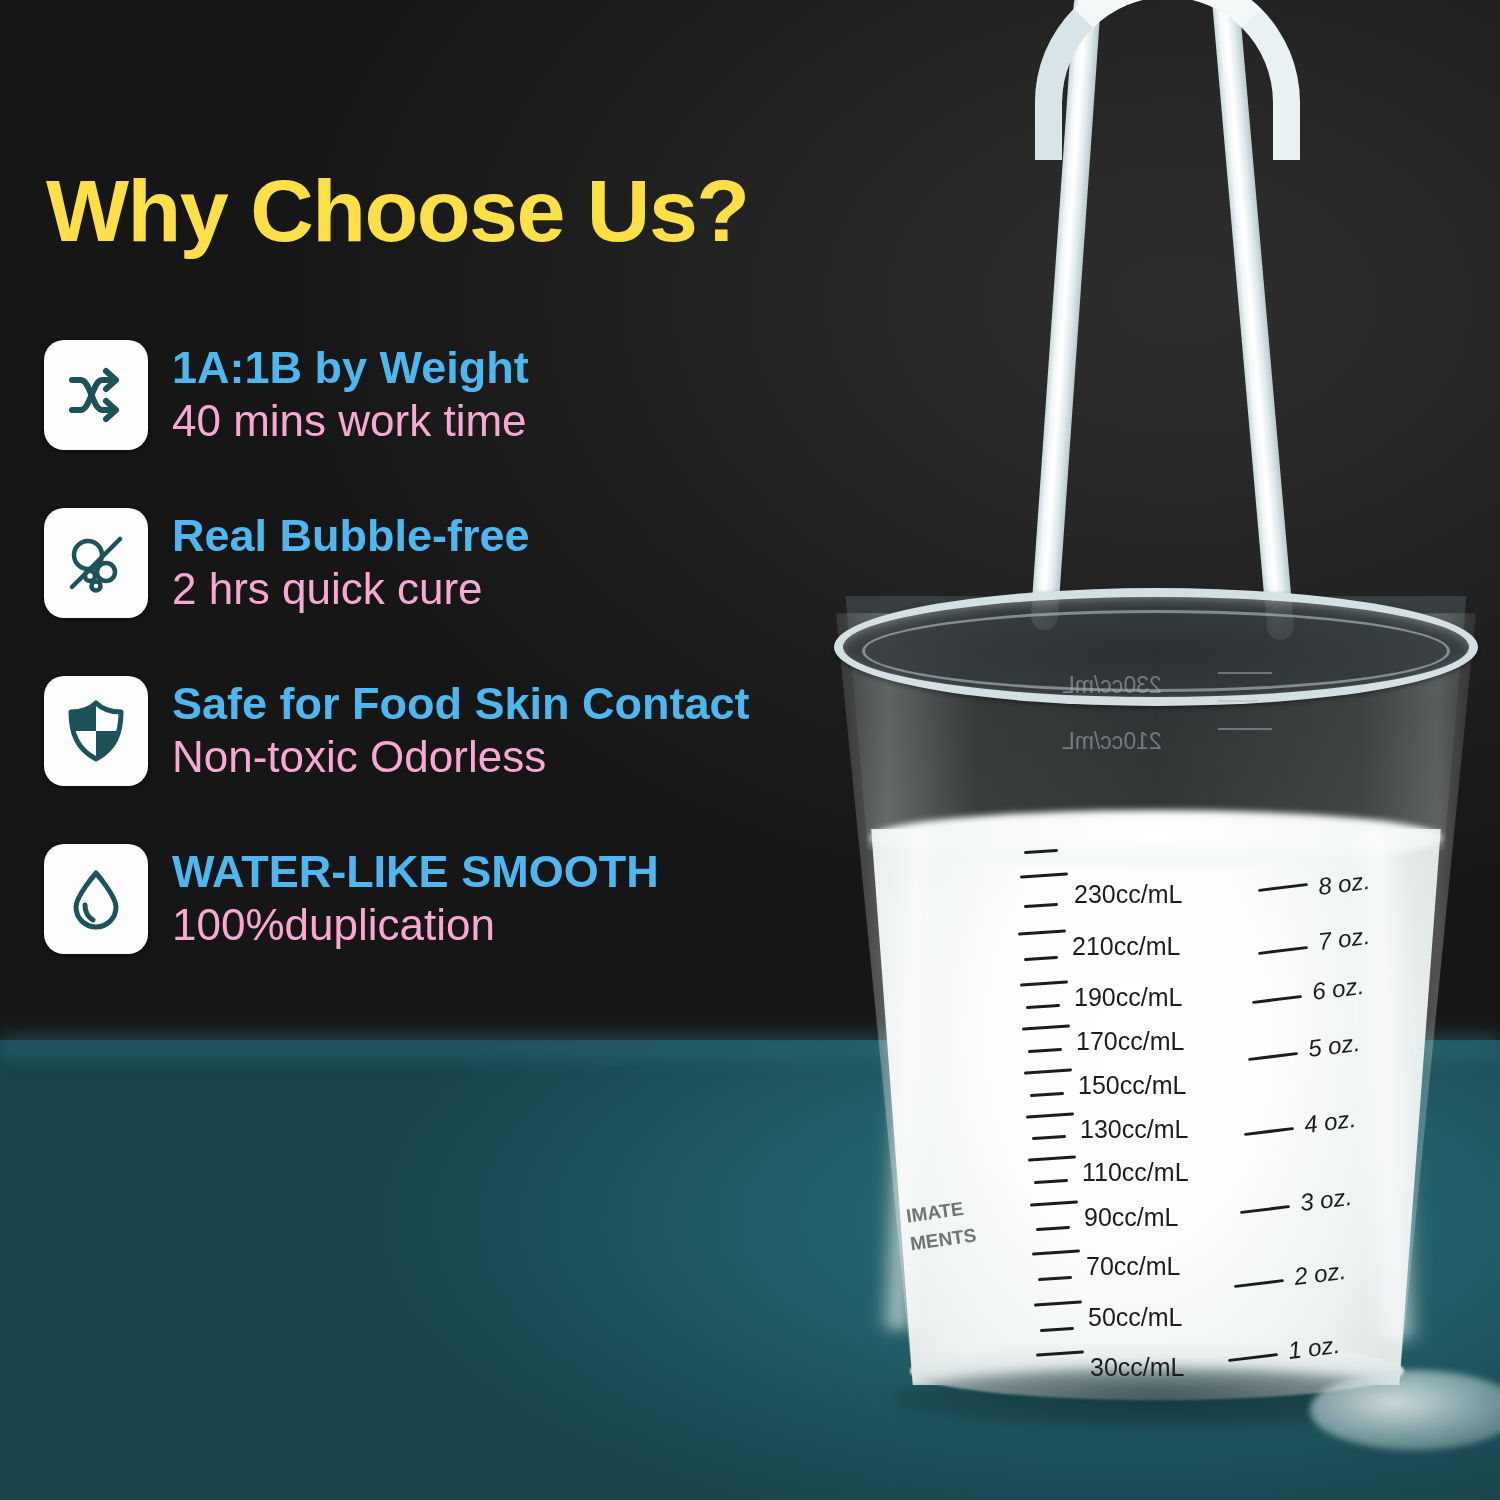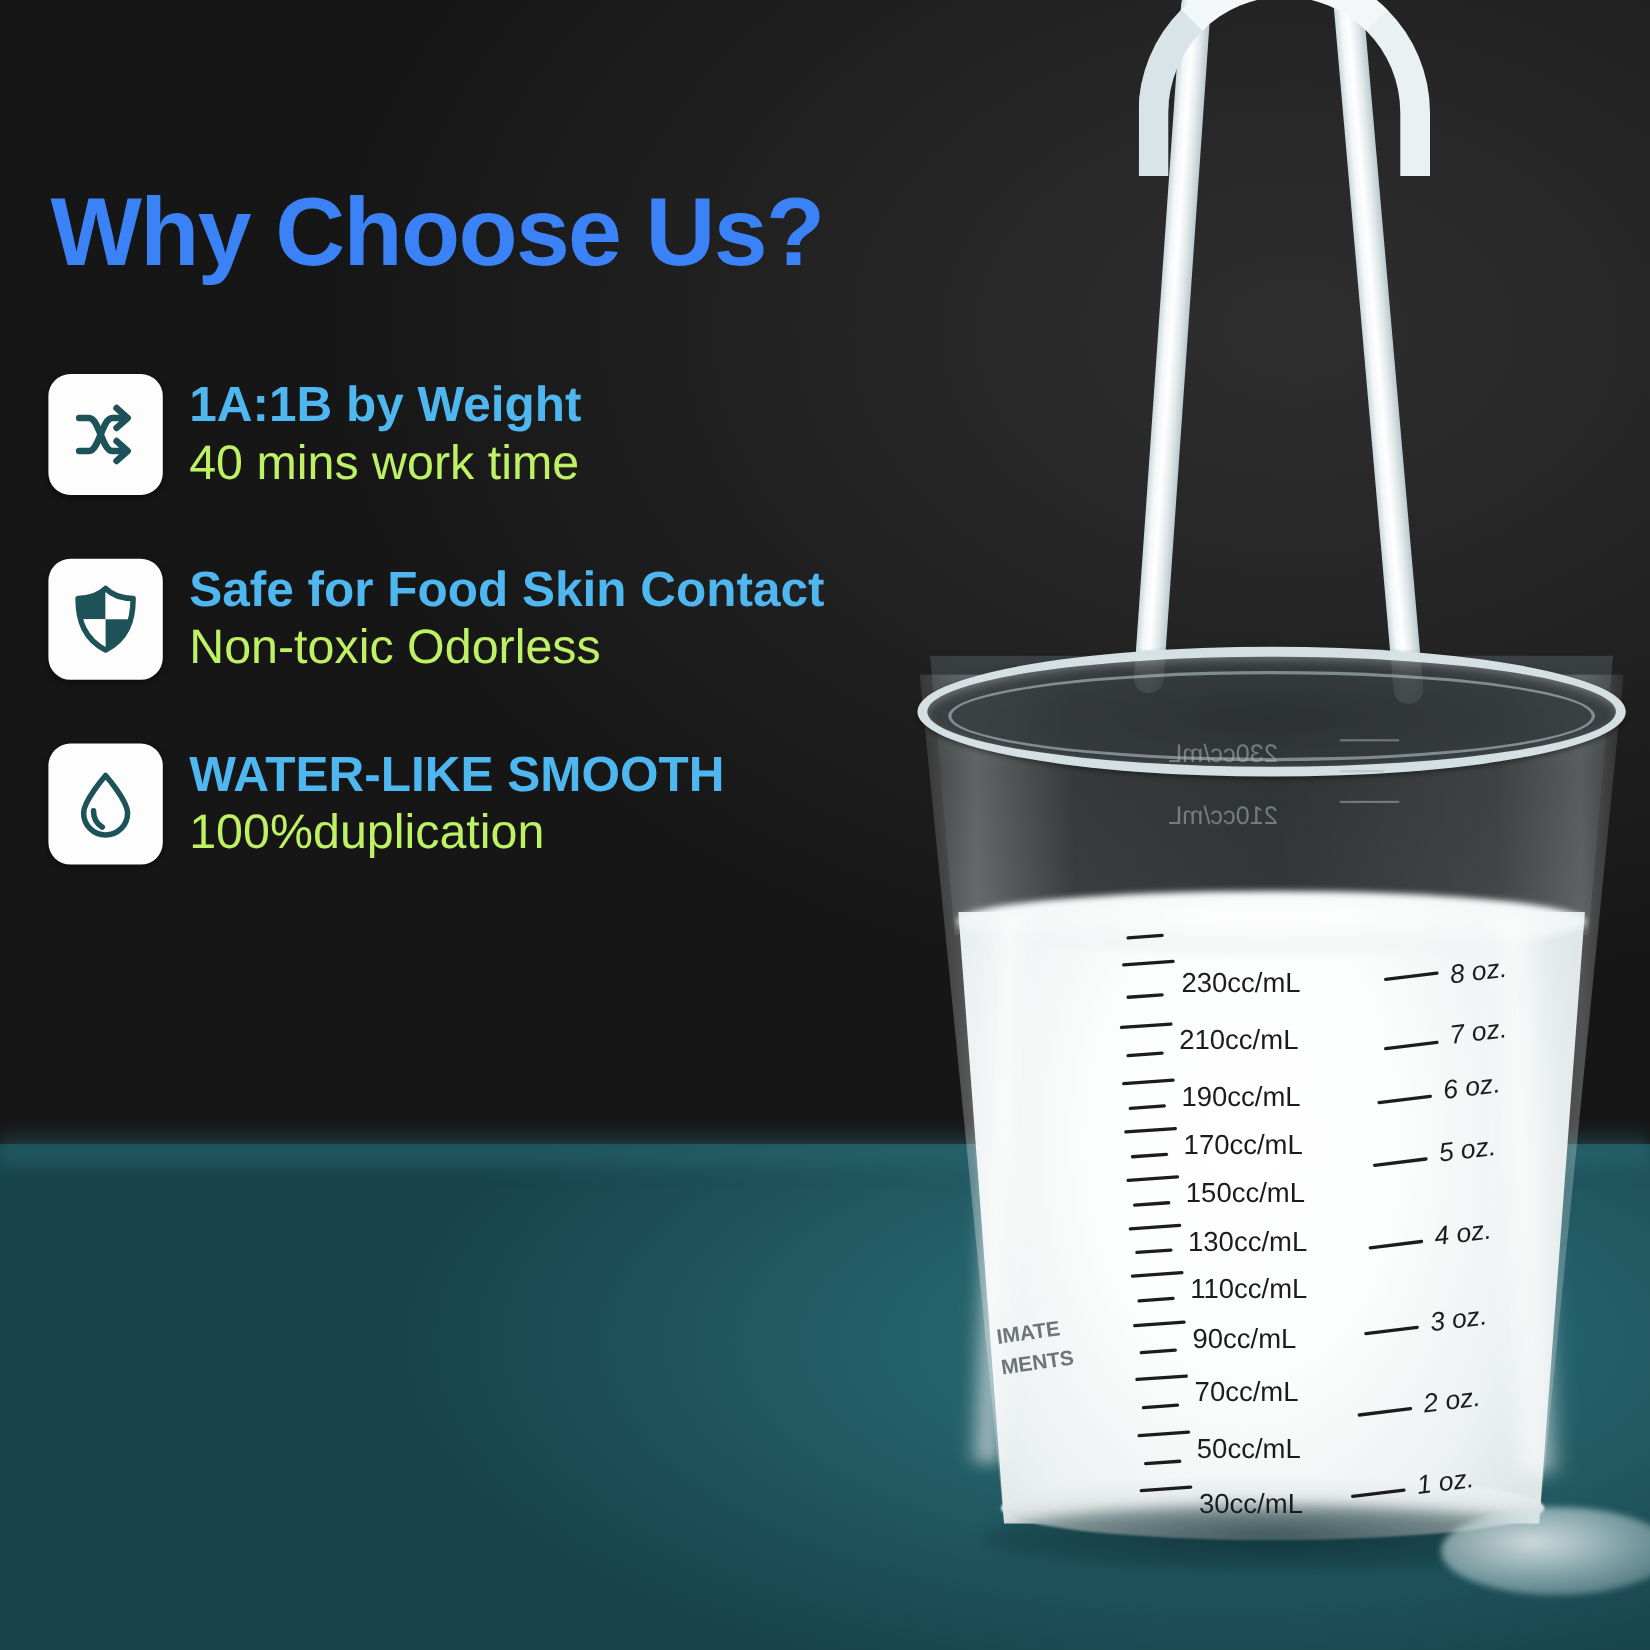--- a/index.html
+++ b/index.html
@@ -42,21 +42,21 @@
     filter: blur(7px);
   }
 
   
   .headline {
     position: absolute;
     left: 46px;
     top: 167px;
     font-size: 88px;
     font-weight: 700;
-    color: #3b82f6;
+    color: #fde047;
     letter-spacing: -1.5px;
     line-height: 1;
     white-space: nowrap;
   }
 
   
   .features {
     position: absolute;
     left: 44px;
     top: 340px;
@@ -88,21 +88,21 @@
   .feature-title {
     font-size: 45px;
     font-weight: 700;
     color: #4fb7f0;
     line-height: 1.14;
     white-space: nowrap;
   }
   .feature-sub {
     font-size: 44px;
     font-weight: 400;
-    color: #bef264;
+    color: #f9a8d4;
     line-height: 1.16;
     margin-top: 2px;
     white-space: nowrap;
   }
 
   
   .photo { position: absolute; left: 0; top: 0; width: 1500px; height: 1500px; }
 
   .tube {
     position: absolute;
@@ -396,20 +396,37 @@
             <polyline points="42,38 52,47 42,56"></polyline>
           </svg>
         </span>
       </div>
       <div class="feature-text">
         <div class="feature-title">1A:1B by Weight</div>
         <div class="feature-sub">40 mins work time</div>
       </div>
     </div>
 
+    <div class="feature">
+      <div class="icon-tile">
+        <span>
+          <svg width="64" height="64" viewBox="0 0 64 64" fill="none" stroke="#1d5259" stroke-width="4.5" stroke-linecap="round">
+            <circle cx="24" cy="24" r="14"></circle>
+            <circle cx="42" cy="41" r="9"></circle>
+            <circle cx="26" cy="45" r="5"></circle>
+            <circle cx="32" cy="55" r="4.5"></circle>
+            <line x1="8" y1="56" x2="56" y2="8"></line>
+          </svg>
+        </span>
+      </div>
+      <div class="feature-text">
+        <div class="feature-title">Real Bubble-free</div>
+        <div class="feature-sub">2 hrs quick cure</div>
+      </div>
+    </div>
 
     <div class="feature">
       <div class="icon-tile">
         <span>
           <svg width="64" height="64" viewBox="0 0 64 64">
             <defs>
               <clipPath id="shieldClip">
                 <path d="M32 4 C 24 12, 14 13, 7 13 C 7 34, 13 50, 32 60 C 51 50, 57 34, 57 13 C 50 13, 40 12, 32 4 Z"></path>
               </clipPath>
             </defs>

